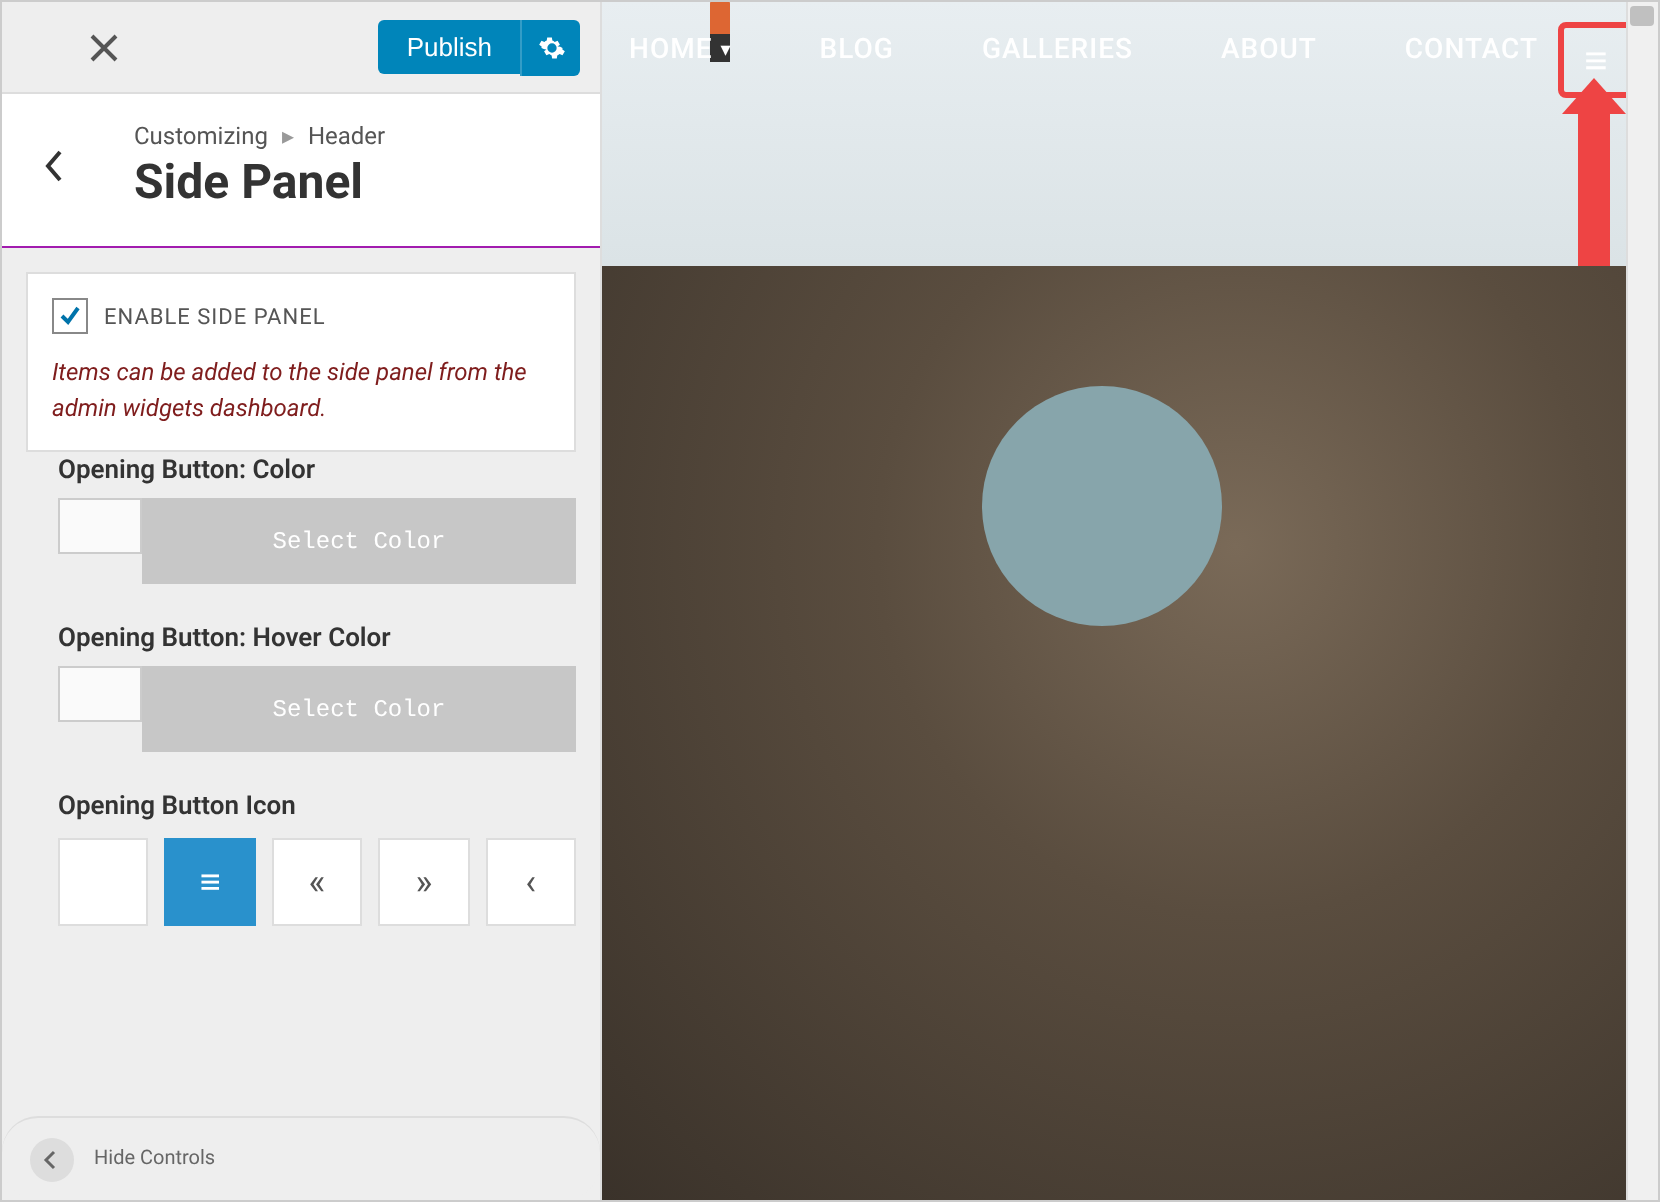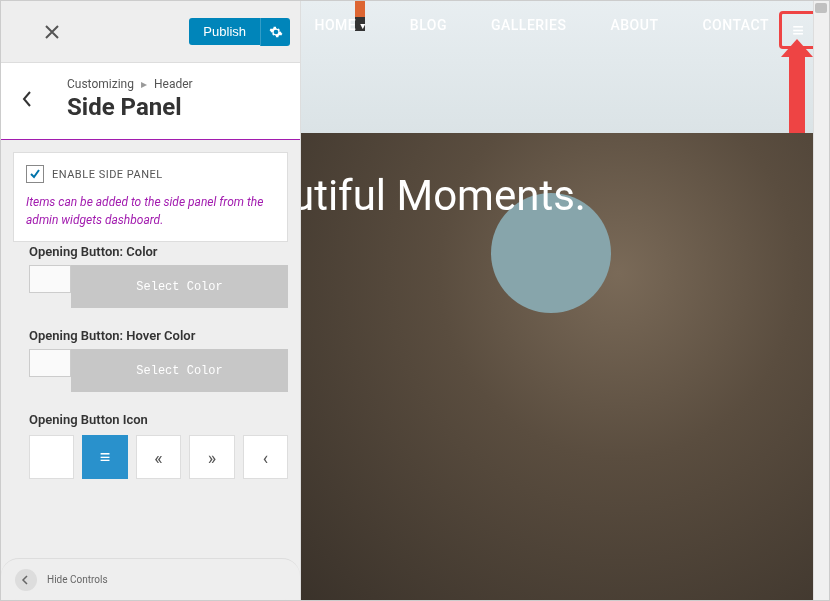--- a/index.html
+++ b/index.html
@@ -1,38 +1,38 @@
 <!DOCTYPE html>
 <html><head>
 <meta charset="utf-8">
 <style>
 * { box-sizing: border-box; margin: 0; padding: 0; }
 body { font-family: -apple-system, BlinkMacSystemFont, "Segoe UI", Roboto, sans-serif; font-size: 13px; color: #555; background: #fff; overflow: hidden; }
 .app { display: flex; width: 830px; height: 601px; border: 1px solid #ccc; position: relative; }
 
 .sidebar { width: 300px; background: #eee; display: flex; flex-direction: column; border-right: 1px solid #ddd; }
-.sb-top { display: flex; align-items: stretch; height: 62px; background: #eee; border-bottom: 1px solid #ddd; padding-left: 28px; }
+.sb-top { display: flex; align-items: stretch; height: 46px; background: #eee; border-bottom: 1px solid #ddd; padding-left: 28px; }
 .close-btn { width: 46px; display: flex; align-items: center; justify-content: center; cursor: pointer; color: #444; font-size: 16px; }
 .pub-wrap { flex: 1; display: flex; align-items: center; justify-content: flex-end; padding-right: 10px; gap: 0; }
 .publish { background: #0085ba; color: #fff; border: none; padding: 6px 14px; font-size: 13px; cursor: pointer; border-radius: 3px 0 0 3px; }
 .gear { background: #0085ba; color: #fff; width: 30px; height: 28px; display: flex; align-items: center; justify-content: center; cursor: pointer; border-radius: 0 3px 3px 0; border-left: 1px solid rgba(255,255,255,0.2); }
 
 .sb-head { background: #fff; padding: 14px 14px 18px 14px; border-bottom: 1px solid #a21caf; display: flex; align-items: center; gap: 28px; }
 .back { width: 24px; height: 24px; display: flex; align-items: center; justify-content: center; cursor: pointer; color: #333; font-size: 18px; }
 .crumbs { font-size: 12px; color: #555; }
 .crumbs span.sep { margin: 0 4px; color: #999; }
 .panel-title { font-size: 24px; font-weight: 700; color: #333; margin-top: 2px; }
 
 .sb-body { flex: 1; overflow-y: auto; padding: 12px; background: #eee; }
 
 .card { background: #fff; border: 1px solid #ddd; padding: 12px; margin-bottom: 2px; }
 .chk-row { display: flex; align-items: center; gap: 8px; margin-bottom: 10px; }
 .chk { width: 18px; height: 18px; border: 1px solid #888; display: flex; align-items: center; justify-content: center; color: #0073aa; font-size: 13px; cursor: pointer; background: #fff; }
 .chk-label { font-size: 11px; letter-spacing: 0.5px; color: #555; text-transform: uppercase; }
-.desc { font-style: italic; font-size: 12px; color: #a21caf; line-height: 1.5; }
+.desc { font-style: italic; font-size: 12px; color: #7f1d1d; line-height: 1.5; }
 
 .field { margin: 0 0 20px 16px; }
 .field-label { font-size: 13px; color: #333; font-weight: 600; margin-bottom: 6px; }
 .select { border: 2px solid #0073aa; background: #fff; color: #0073aa; padding: 8px 10px; font-size: 13px; display: flex; justify-content: space-between; align-items: center; cursor: pointer; }
 .select .chev { color: #555; }
 
 .highlight-row { border: 3px solid #e44; border-radius: 4px; padding: 10px 8px 12px 8px; margin: 0 -6px 16px -6px; }
 
 .color-row { display: flex; }
 .swatch { width: 42px; height: 28px; background: #fafafa; border: 1px solid #ccc; }
@@ -177,19 +177,18 @@
         </div>
       <div class="nav-item">BLOG</div>
       <div class="nav-item">GALLERIES</div>
       <div class="nav-item">ABOUT</div>
       <div class="nav-item">CONTACT</div>
     </div>
     <div class="burger">
       <span>≡</span>
     </div>
     <div class="arrow-up"></div>
-    <div class="hero-text">utiful Moments.</div>
   </div>
 
   <div class="vscroll">
     <div class="vthumb"></div>
   </div>
 </div>
 
 </body></html>

